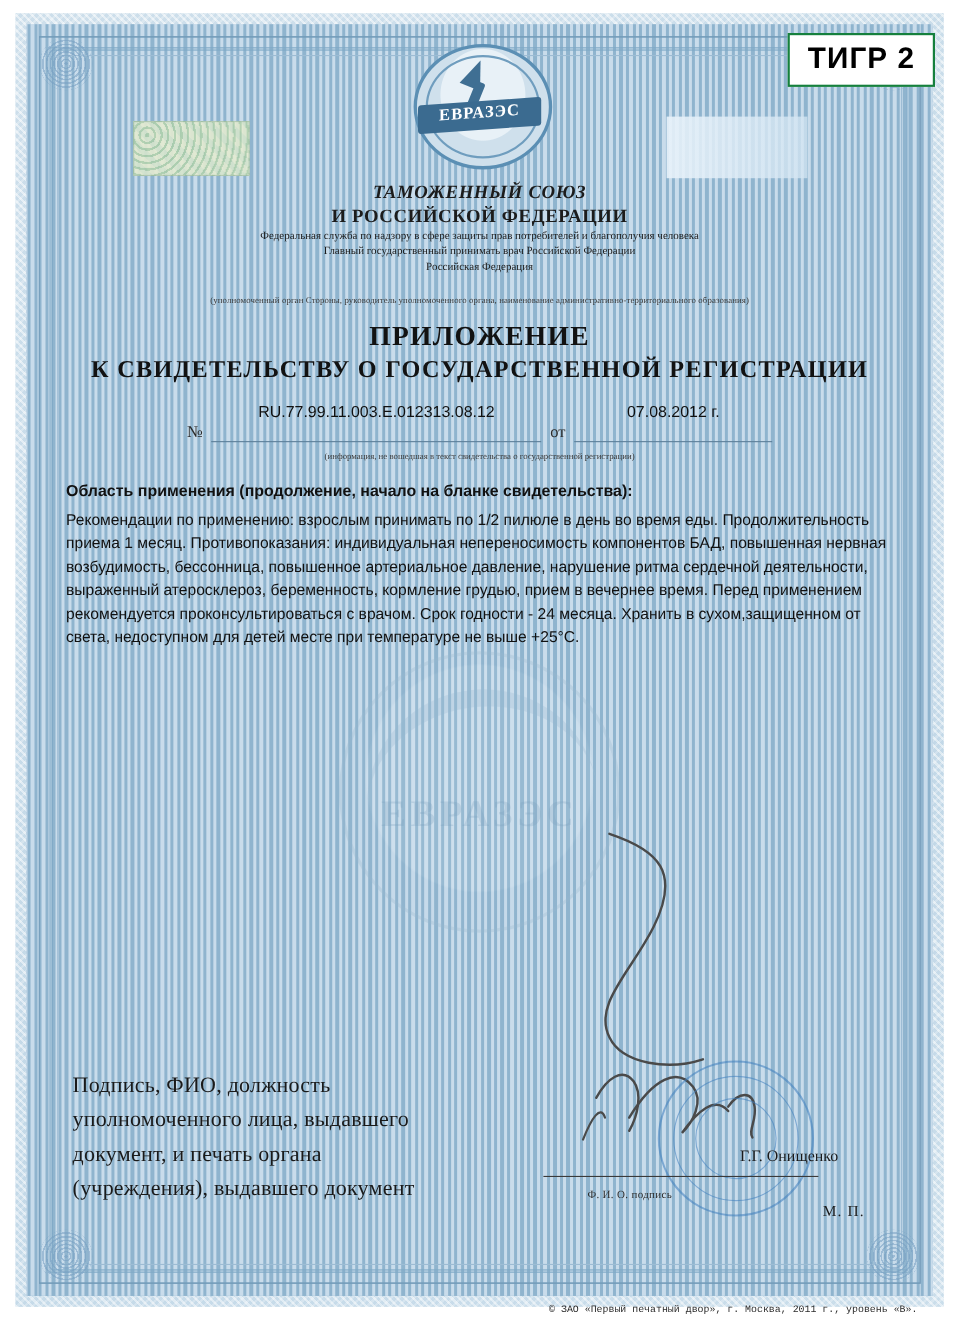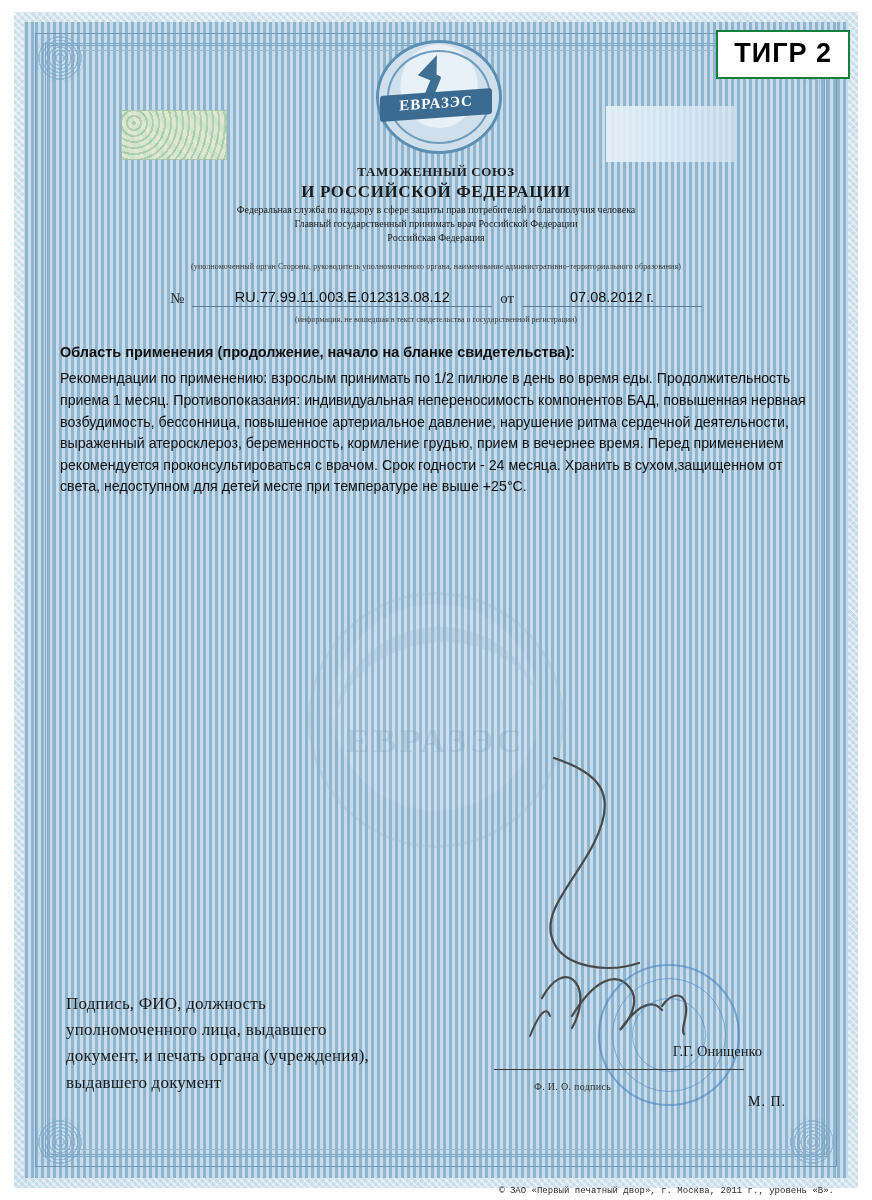--- a/index.html
+++ b/index.html
@@ -240,21 +240,21 @@
 
   .head1 {
     margin-top: 112px;
     font-family: "Liberation Serif", serif;
     font-size: 17px;
     font-weight: 700;
     letter-spacing: .6px;
     color: #1c1c1c;
     line-height: 1.30;
   }
-  .head1 .l1 { font-size: 13px; }
+  .head1 .l1 { font-size: 17px; font-style: italic; }
   .head1 .l2 { font-size: 17.5px; }
   .head1 .l3 { font-size: 17px; }
 
   .org {
     margin-top: 0;
     font-family: Liberation Serif, serif;
     font-size: 10px;
     color: #1c1c1c;
     line-height: 1.38;
   }
@@ -287,21 +287,21 @@
     font-family: "Liberation Serif", serif;
   }
   .numrow .lbl { font-size: 15px; color: #2a2a2a; }
   .numrow .fld {
     border-bottom: 1px solid #5c7f99;
     min-width: 300px;
     text-align: center;
     font-family: "Liberation Sans", sans-serif;
     font-size: 14.5px;
     color: #111;
-    padding-bottom: 1px;
+    padding-bottom: 18px;
   }
   .numrow .fld.date { min-width: 180px; }
 
   .tiny-note2 {
     margin-top: 8px;
     font-family: "Liberation Serif", serif;
     font-size: 8px;
     color: #3a3a3a;
   }
 
@@ -321,21 +321,21 @@
     text-align: left;
   }
 
   
   .sig-block {
     position: absolute;
     left: 52px;
     bottom: 92px;
     width: 324px;
     font-family: "Liberation Serif", serif;
-    font-size: 17px;
+    font-size: 20px;
     line-height: 1.55;
     color: #1a1a1a;
     letter-spacing: .2px;
   }
   .sig-line {
     position: absolute;
     left: 480px;
     bottom: 118px;
     width: 250px;
     border-bottom: 1px solid #3a3a3a;
@@ -457,20 +457,24 @@
       </div>
 
       <div class="org t-center">
         <div>Федеральная служба по надзору в сфере защиты прав потребителей и благополучия человека</div>
         <div>Главный государственный принимать врач Российской Федерации</div>
         <div>Российская Федерация</div>
       </div>
 
       <div class="tiny-note t-center">(уполномоченный орган Стороны, руководитель уполномоченного органа, наименование административно-территориального образования)</div>
 
+      <div class="title-big t-center">
+        <div class="l1">ПРИЛОЖЕНИЕ</div>
+        <div class="l2">К СВИДЕТЕЛЬСТВУ О ГОСУДАРСТВЕННОЙ РЕГИСТРАЦИИ</div>
+      </div>
 
       <div class="numrow">
         <span class="lbl">№</span>
         <span class="fld">RU.77.99.11.003.Е.012313.08.12</span>
         <span class="lbl">от</span>
         <span class="fld date">07.08.2012 г.</span>
       </div>
 
       <div class="tiny-note2 t-center">(информация, не вошедшая в текст свидетельства о государственной регистрации)</div>
 

